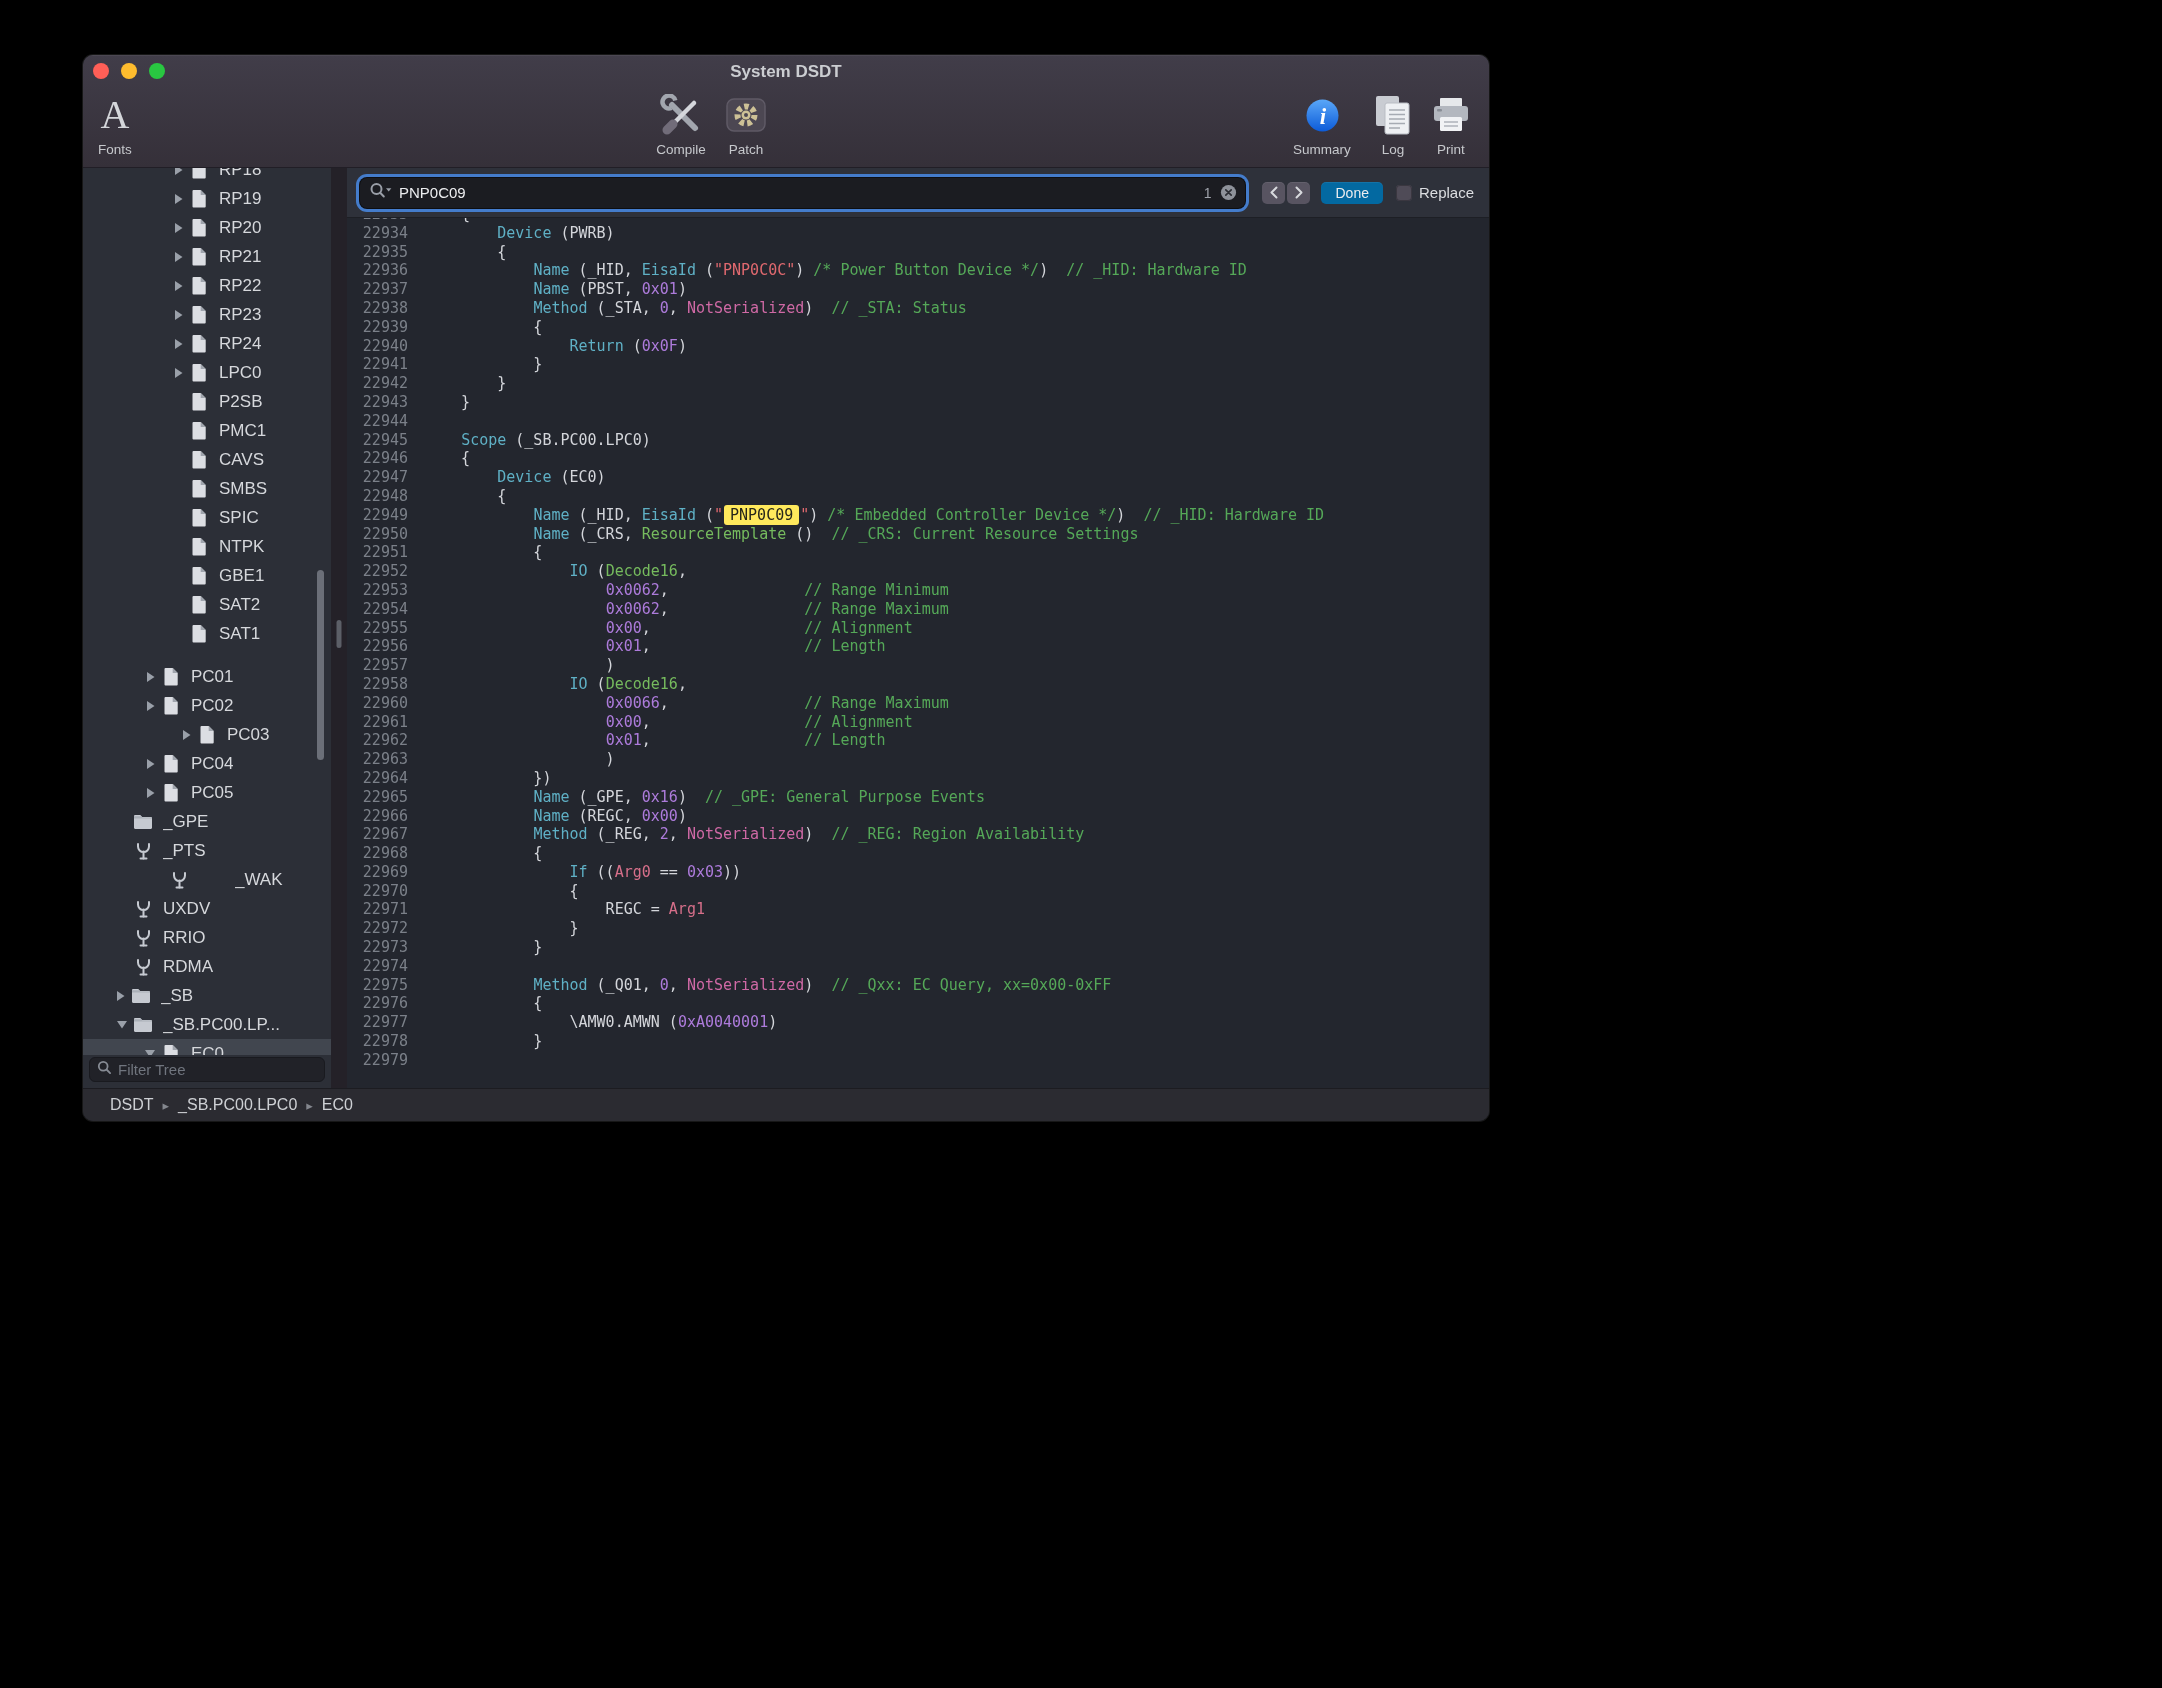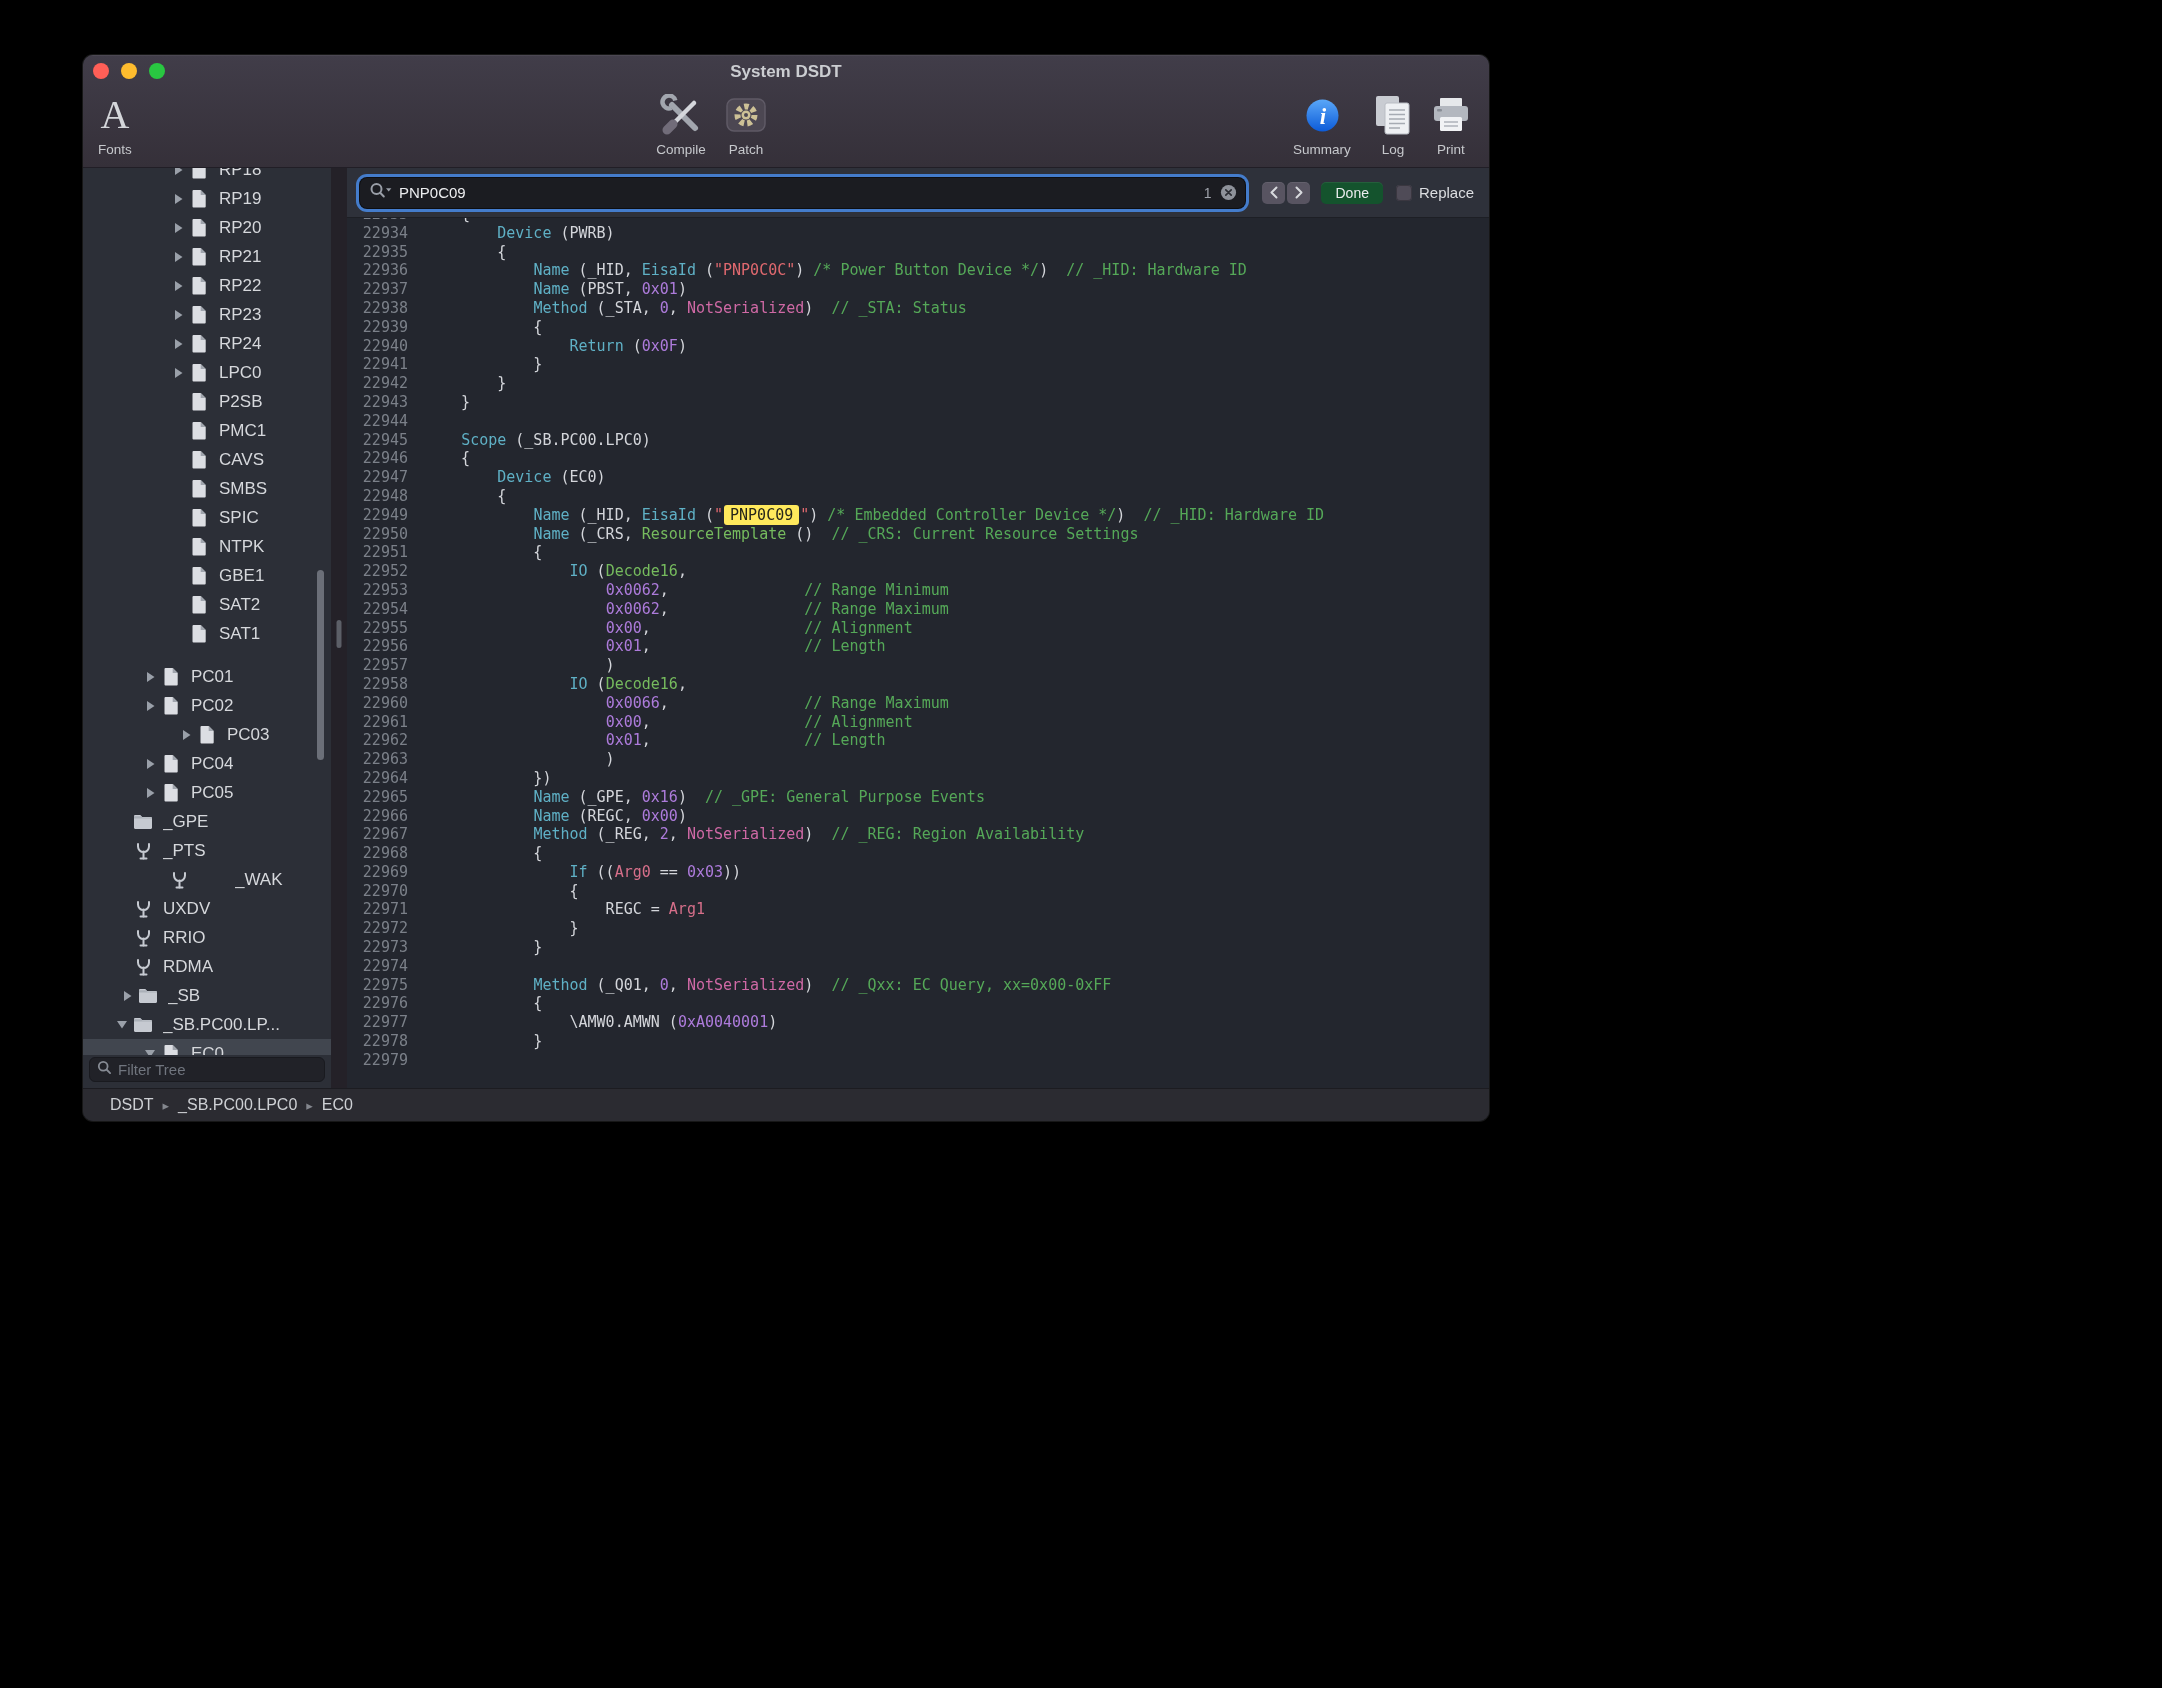--- a/index.html
+++ b/index.html
@@ -70,21 +70,21 @@
     display:flex; align-items:center; padding:0 8px 0 9px;
     box-shadow:0 0 0 1px #0d0e11, 0 0 0 4px rgba(74,144,240,.8); }
   .search-input{ flex:1; min-width:0; background:transparent; border:0; outline:0;
     color:#edeef0; font-size:15px; font-family:"Liberation Sans", sans-serif; margin-left:7px; }
   .match-count{ color:#9fa3ab; font-size:14px; margin:0 9px 0 8px; }
   .clear-btn{ display:flex; align-items:center; }
   .nav-btns{ display:flex; gap:2px; margin-left:17px; }
   .nav-btn{ width:23px; height:22px; background:#585461; border-radius:5px;
     display:flex; align-items:center; justify-content:center;
     box-shadow:inset 0 1px 0 rgba(255,255,255,.07); }
-  .done-btn{ margin-left:11px; height:22px; padding:0 14px; background:#14532d;
+  .done-btn{ margin-left:11px; height:22px; padding:0 14px; background:#0369a1;
     border-radius:5px; color:#ecedef; font-size:14px; display:flex; align-items:center;
     box-shadow:inset 0 1px 0 rgba(255,255,255,.07); }
   .replace-group{ margin-left:13px; display:flex; align-items:center; gap:7px; }
   .checkbox{ width:16px; height:16px; border-radius:4px; background:#4f4b57;
     box-shadow:inset 0 0 0 1px #3a3740, inset 0 1px 0 rgba(255,255,255,.08); }
   .replace-label{ font-size:15px; color:#dcdee1; }
 
   .code{ flex:1; overflow:hidden; background:var(--editor-bg,#23262e);
     font-family:"DejaVu Sans Mono", monospace; font-size:15px; line-height:18.8px; }
   .code-inner{ margin-top:-13px; }
@@ -529,21 +529,21 @@
             <div class="tree-row" style="padding-left: 29px;">
               <span class="arrow-box"></span>
               <span class="icon-box">
                 <svg width="15" height="18" viewBox="0 0 15 18">
                   <path d="M7.5 16.5V9.5M2 2v2.6a5.5 5.5 0 0 0 11 0V2" fill="none" stroke="#c6cad1" stroke-width="2" stroke-linecap="round"></path>
                   <path d="M4.5 16.5h6" stroke="#c6cad1" stroke-width="2" stroke-linecap="round"></path>
                 </svg>
               </span>
               <span class="tree-label">RDMA</span>
             </div>
-            <div class="tree-row" style="padding-left: 34px;">
+            <div class="tree-row" style="padding-left: 27px;">
               <span class="arrow-box">
                 <svg width="9" height="10" viewBox="0 0 9 10">
                   <path d="M1 0l7.5 5L1 10z" fill="#9aa0a9"></path>
                 </svg>
               </span>
               <span class="icon-box">
                 <svg width="20" height="15" viewBox="0 0 20 15">
                   <path d="M1 2.2C1 1.5 1.5 1 2.2 1h5.1l1.9 2h8.6c.7 0 1.2.5 1.2 1.2v9.6c0 .7-.5 1.2-1.2 1.2H2.2C1.5 15 1 14.5 1 13.8z" fill="#c6cad1"></path>
                   <path d="M1 4.6h18v-1.2H9.2l-1.2-1.2H1z" fill="#aab0b8"></path>
                 </svg>

